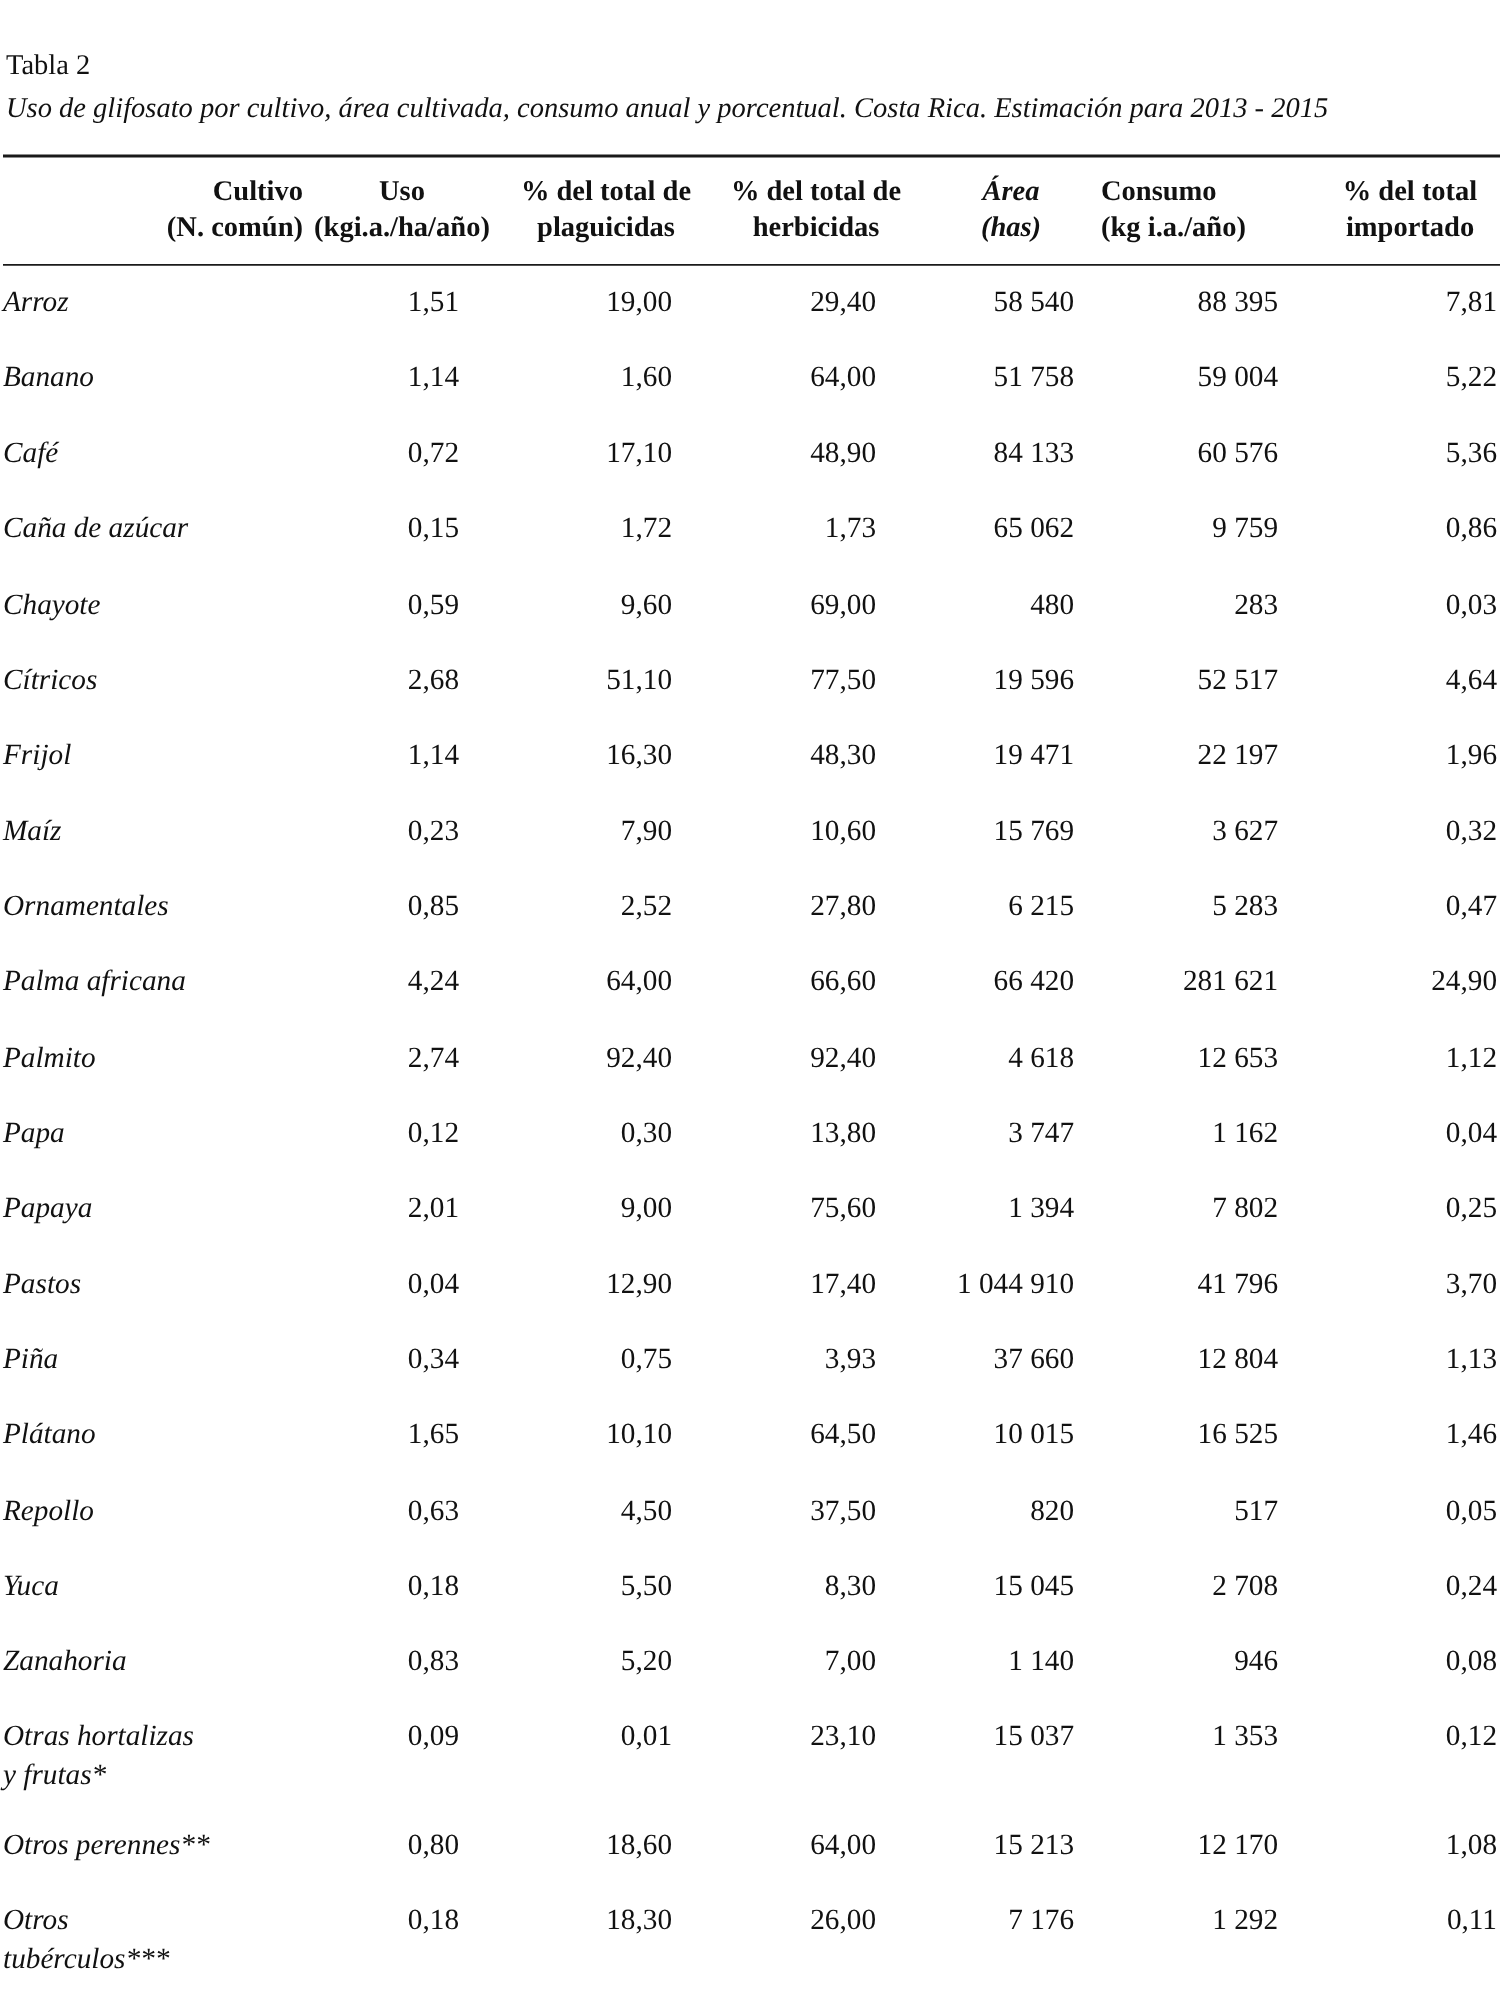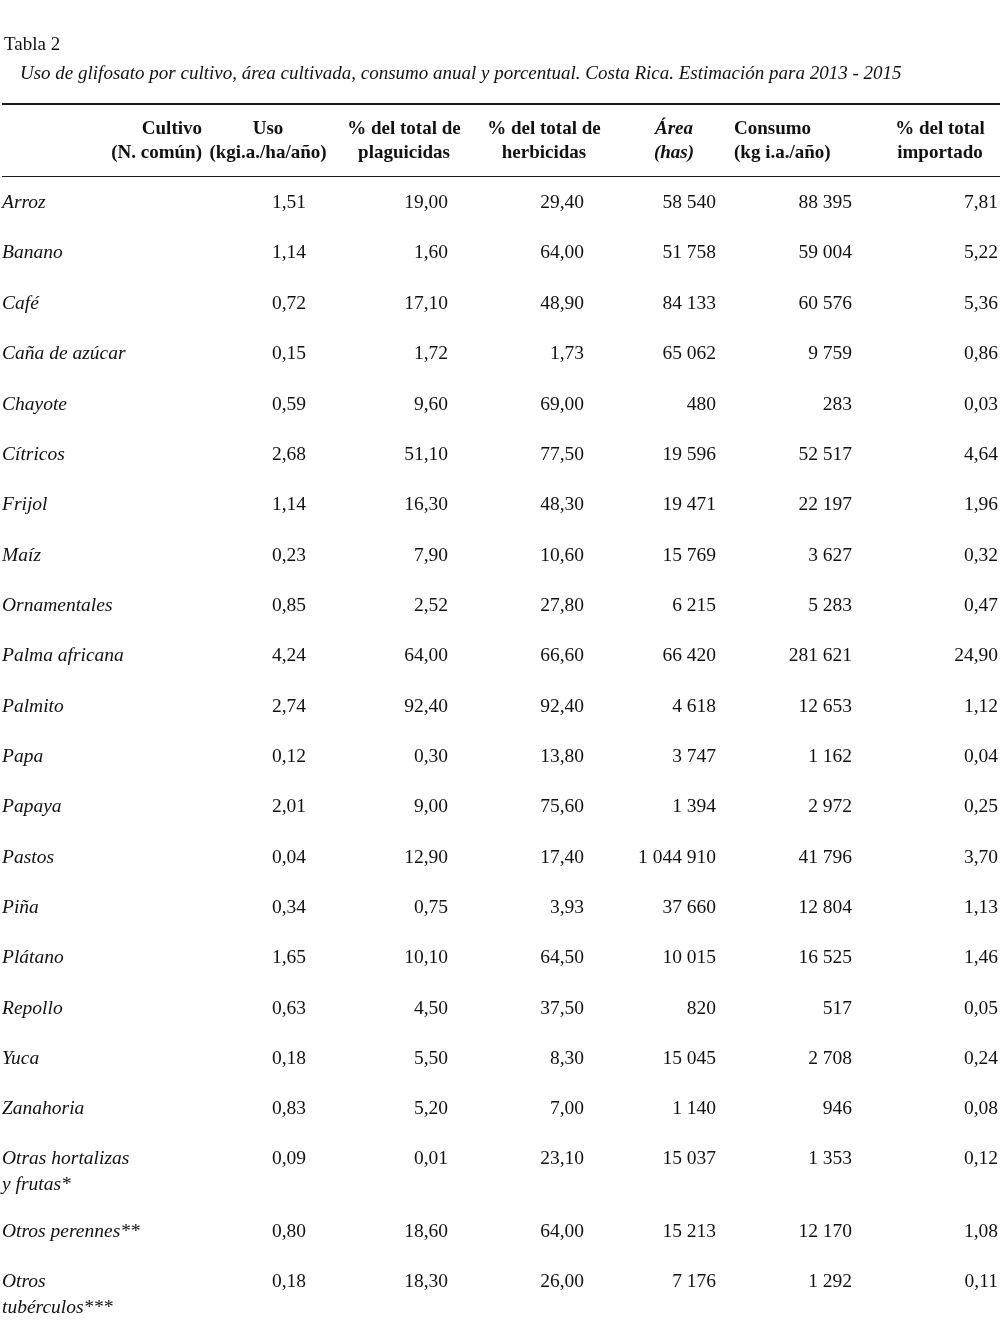--- a/index.html
+++ b/index.html
@@ -30,21 +30,20 @@
   .caption-label {
     font-size: 19px;
     line-height: 1.5;
     color: #111;
   }
   .caption-title {
     font-size: 19px;
     line-height: 1.5;
     font-style: italic;
     color: #111;
-    margin-left: 16px;
   }
 
   
   table.data {
     width: 944px;
     border-collapse: collapse;
     table-layout: fixed;
     font-size: 19.5px;
   }
   table.data thead th {
@@ -263,21 +262,21 @@
           <td class="num imp">0,04</td>
         </tr>
         <tr class="row">
           <td class="crop">
             <span class="cell-line">Papaya</span>
           </td>
           <td class="num uso">2,01</td>
           <td class="num plag">9,00</td>
           <td class="num herb">75,60</td>
           <td class="num area">1 394</td>
-          <td class="num cons">2 972</td>
+          <td class="num cons">7 802</td>
           <td class="num imp">0,25</td>
         </tr>
         <tr class="row">
           <td class="crop">
             <span class="cell-line">Pastos</span>
           </td>
           <td class="num uso">0,04</td>
           <td class="num plag">12,90</td>
           <td class="num herb">17,40</td>
           <td class="num area">1 044 910</td>

